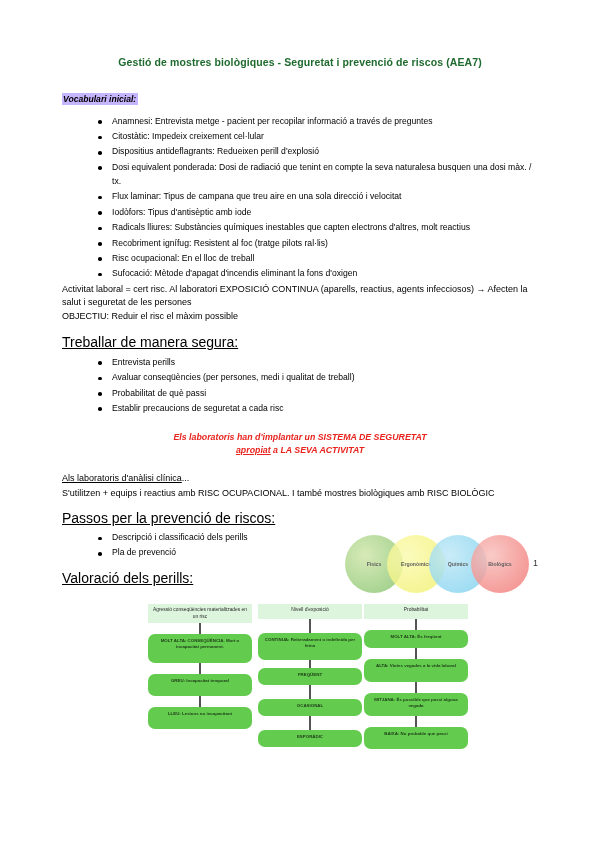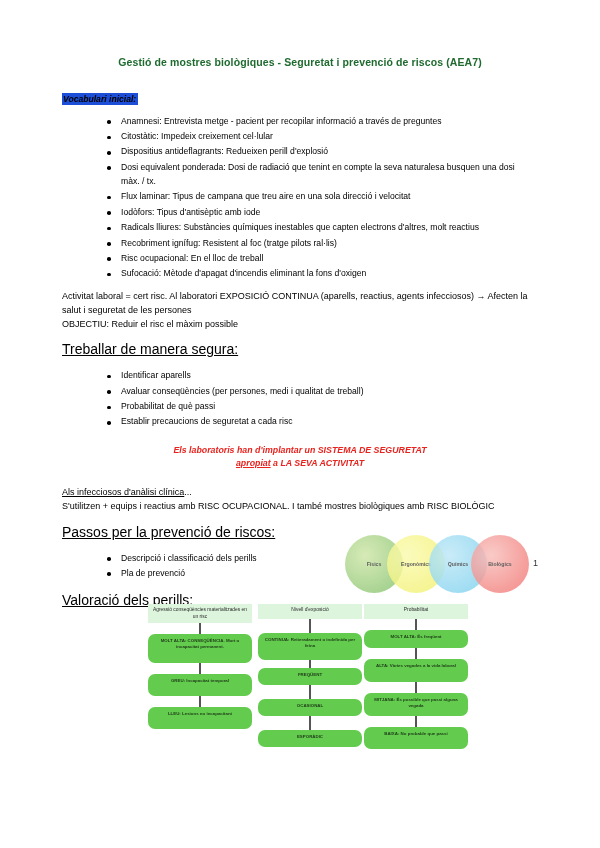--- a/index.html
+++ b/index.html
@@ -27,31 +27,31 @@
     text-align: center;
     font-size: 10.5px;
     font-weight: bold;
     color: #1f6b2f;
     letter-spacing: 0.1px;
     margin: 0 0 18px 0;
     line-height: 1.3;
   }
   .hl-green-italic {
     display: inline;
-    background: #1d4ed8;
+    background: #c4b5fd;
     font-style: italic;
     font-weight: bold;
     font-size: 8.6px;
     padding: 1px 2px 1px 1px;
     color: #000;
   }
   .vocab-line { margin: 0 0 9px 0; }
 
   ul.bullets {
-    margin: 9px;
+    margin: 0;
     padding: 0 0 0 36px;
     list-style: none;
   }
   ul.bullets li {
     position: relative;
     font-size: 8.6px;
     line-height: 1.62;
     margin: 0 0 1.5px 0;
     padding-left: 14px;
   }
@@ -204,32 +204,32 @@
     <li>Sufocació: Mètode d'apagat d'incendis eliminant la fons d'oxigen</li>
   </ul>
 
 
   <div class="para">Activitat laboral = cert risc. Al laboratori EXPOSICIÓ CONTINUA (aparells, reactius, agents infecciosos) → Afecten la salut i seguretat de les persones</div>
   <div class="para">OBJECTIU: Reduir el risc el màxim possible</div>
 
   <span class="underline-head">Treballar de manera segura:</span>
 
   <ul class="bullets">
-    <li>Identificar aparells</li>
+    <li>Entrevista perills</li>
     <li>Avaluar conseqüències (per persones, medi i qualitat de treball)</li>
     <li>Probabilitat de què passi</li>
     <li>Establir precaucions de seguretat a cada risc</li>
   </ul>
 
   <div class="red-note">
     <div>Els laboratoris han d'implantar un SISTEMA DE SEGURETAT</div>
     <div><span class="u">apropiat</span><span> a LA SEVA ACTIVITAT</span></div>
   </div>
 
-  <div class="partial-underline para"><span class="u">Als infecciosos d'anàlisi clínica</span><span>...</span></div>
+  <div class="partial-underline para"><span class="u">Als laboratoris d'anàlisi clínica</span><span>...</span></div>
 
   <div class="para">S'utilitzen + equips i reactius amb RISC OCUPACIONAL. I també mostres biològiques amb RISC BIOLÒGIC</div>
 
   <span class="underline-head tight">Passos per la prevenció de riscos:</span>
 
   <ul class="bullets">
     <li>Descripció i classificació dels perills</li>
     <li>Pla de prevenció</li>
   </ul>
 

